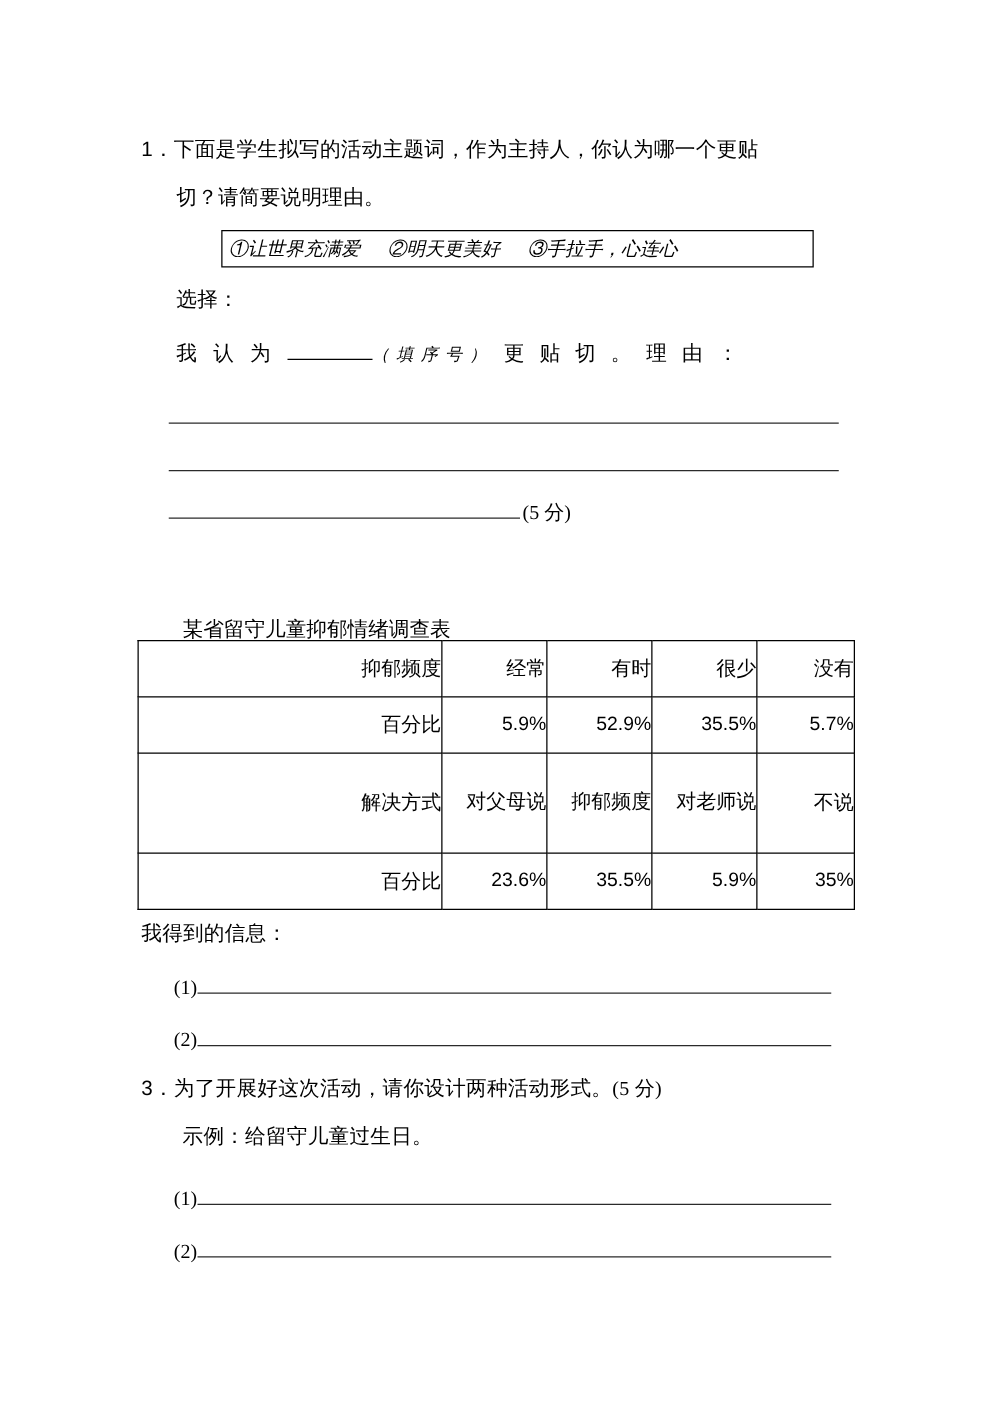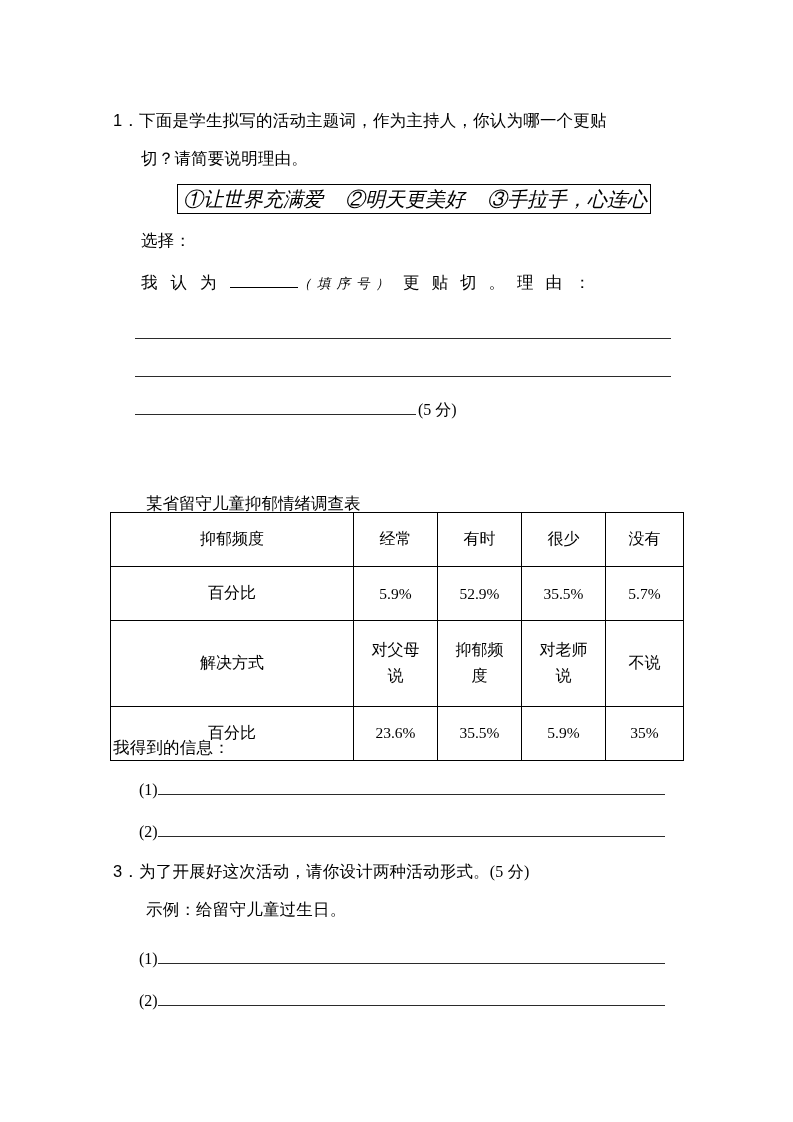--- a/index.html
+++ b/index.html
@@ -44,21 +44,21 @@
     height: 30px;
     border: 1.3px solid #000;
     box-sizing: border-box;
     display: flex;
     align-items: center;
     padding-left: 5px;
   }
   #theme-box .theme {
     font-family: Liberation Mono, monospace;
     font-style: italic;
-    font-size: 20px;
+    font-size: 15px;
     white-space: nowrap;
     text-align: center;
   }
   #theme-box .gap { display: inline-block; width: 22px; }
 
   
   #choose-label { left: 141px; top: 232px; }
 
   
   #believe-row {
@@ -128,27 +128,27 @@
     position: absolute;
     left: 110px;
     top: 512px;
     width: 573px;
     border-collapse: collapse;
     table-layout: fixed;
     font-size: 16px;
   }
   #survey-table td {
     border: 1.3px solid #000;
-    text-align: center;
+    text-align: right;
     vertical-align: middle;
-    padding: 16px;
+    padding: 0;
     font-family: "Liberation Sans", "DejaVu Sans", sans-serif;
   }
   #survey-table td.num {
-    font-family: Liberation Serif, serif;
+    font-family: Liberation Sans, sans-serif;
     font-size: 15.5px;
   }
   .col-label { width: 243px; }
   .col-a { width: 84px; }
   .col-b { width: 84px; }
   .col-c { width: 84px; }
   .col-d { width: 78px; }
   .row-h { height: 45px; }
   .row-tall { height: 80px; }
   .wrapcell { line-height: 1.65; }

